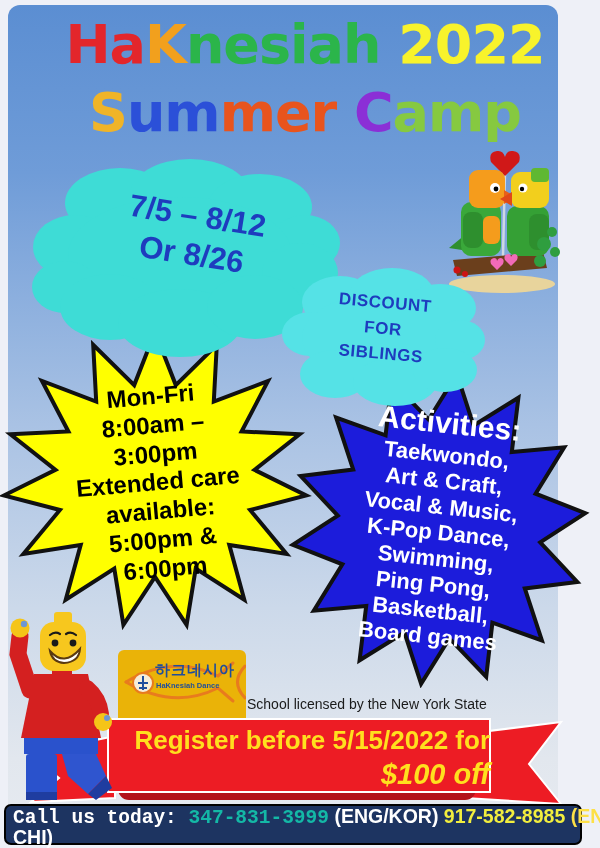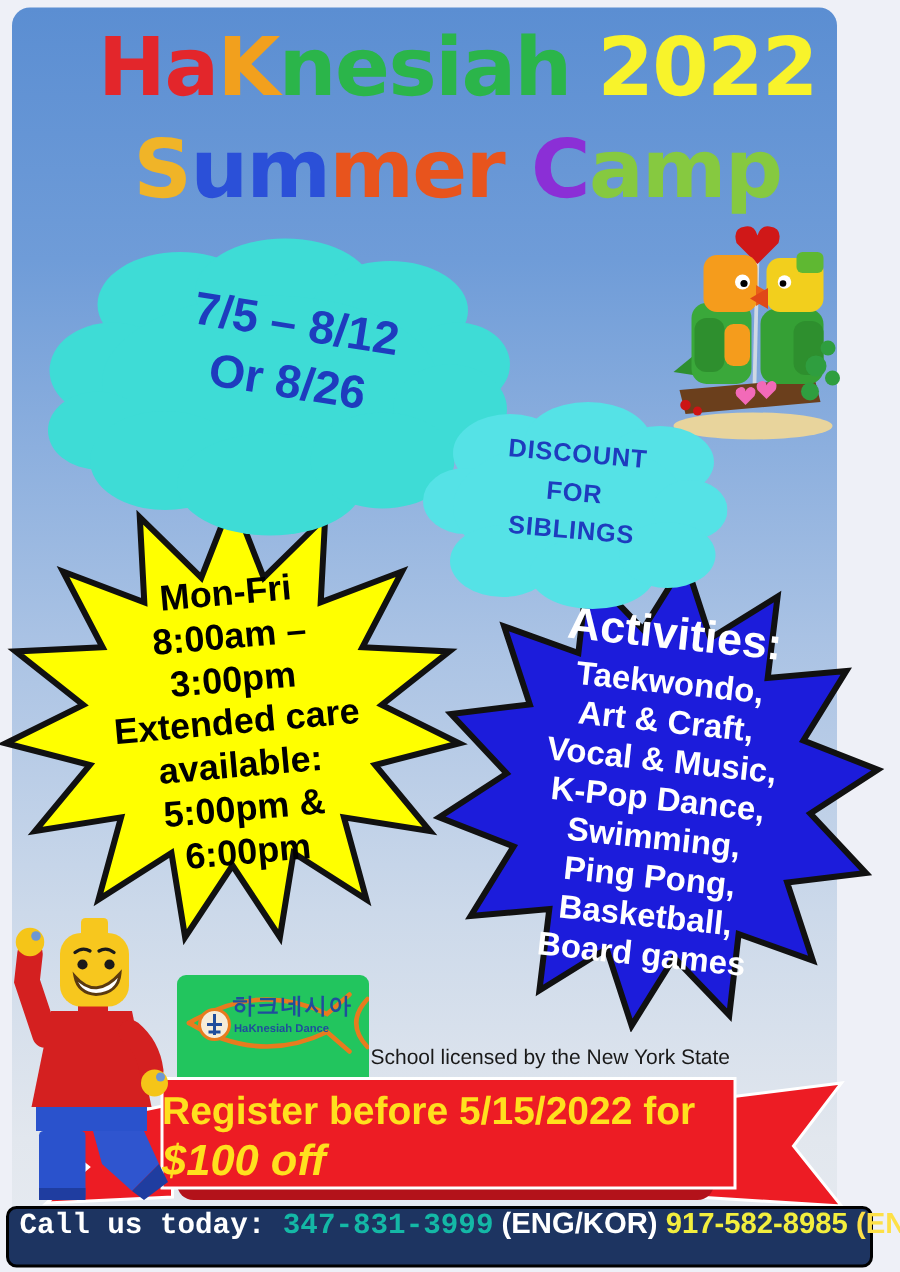--- a/index.html
+++ b/index.html
@@ -20,26 +20,26 @@
   .title-line{left:8px;width:594px;text-align:center;font-weight:bold;font-size:54px;
     line-height:1;letter-spacing:-1px;font-family:"DejaVu Sans",sans-serif;white-space:pre;}
   .cloud-text{font-weight:bold;color:var(--cloud-text);text-align:center;}
   .dates-text{left:52px;top:42px;width:225px;font-size:31px;line-height:1.25;transform:rotate(9deg);}
   .discount-text{left:18px;top:28px;width:170px;font-size:17px;line-height:1.5;transform:rotate(5deg);letter-spacing:.5px;}
   .star-text{font-weight:bold;text-align:center;}
   .schedule-text{left:32px;top:54px;width:256px;font-size:24px;line-height:1.2;color:#000;transform:rotate(-5deg);}
   .activities-text{left:28px;top:36px;width:246px;color:#fff;transform:rotate(6deg);}
   .activities-text .heading{font-size:30px;font-weight:bold;margin-bottom:2px;}
   .activities-text [data-bind-lines]>div{font-size:22px;font-weight:bold;line-height:1.18;}
-  .logo-box{left:118px;top:650px;width:128px;height:75px;background:#22c55e;border-radius:6px;}
+  .logo-box{left:118px;top:650px;width:128px;height:75px;background:#eab308;border-radius:6px;}
   .logo-kr{left:37px;top:11px;font-size:15px;font-weight:bold;color:var(--logo-blue);letter-spacing:1px;white-space:nowrap;}
   .logo-en{left:38px;top:31px;font-size:7.5px;font-weight:bold;color:var(--logo-blue);white-space:nowrap;}
   .license{left:247px;top:696px;width:300px;font-size:14px;color:#1a1a1a;white-space:nowrap;}
   .ribbon-box{left:15px;top:712px;width:552px;height:98px;}
-  .ribbon-text{left:93px;width:382px;text-align:left;color:var(--ribbon-text);font-weight:bold;}
+  .ribbon-text{left:93px;width:382px;text-align:right;color:var(--ribbon-text);font-weight:bold;}
   .ribbon-l1{top:13px;font-size:26px;}
   .ribbon-l2{top:46px;font-size:29px;font-style:italic;}
   .footer-bar{left:4px;top:804px;width:560px;height:35px;background:var(--footer-bg);
     border:2px solid #000;border-radius:7px;color:#fff;font-weight:bold;font-size:19.5px;
     line-height:18.5px;padding:1px 7px;white-space:nowrap;}
   svg{display:block;}
 </style>
 </head>
 <body>
 
@@ -197,13 +197,14 @@
   <path d="M50 55 Q 64 71 80 53 Q 79 66 64 67 Q 52 66 50 55 Z" fill="#fff" stroke="#5a3a10" stroke-width="2"></path>
   <rect x="24" y="142" width="74" height="16" fill="#2a52cc"></rect>
   <rect x="26" y="158" width="31" height="46" rx="3" fill="#2a52cc"></rect>
   <rect x="26" y="196" width="31" height="8" fill="#1f3da0"></rect>
   <polygon points="62,158 96,158 106,180 88,198 68,180" fill="#2f55cf"></polygon>
   <polygon points="88,198 106,180 112,192 96,204" fill="#1f3da0"></polygon>
 </svg>
 
 <div class="abs footer-bar">
   <div><span style="color: rgb(255, 255, 255); font-family: Liberation Mono, monospace;">Call us today:  </span><span style="color: #14b8a6; font-family: Liberation Mono, monospace;">347-831-3999</span><span style="color: rgb(255, 255, 255);"> (ENG/KOR)  </span><span style="color: rgb(242, 238, 62);">917-582-8985</span><span style="color: #fde047;"> (ENG/</span></div>
+  <div><span style="color: rgb(255, 255, 255);">CHI)</span></div>
 </div>
 
 </body></html>

